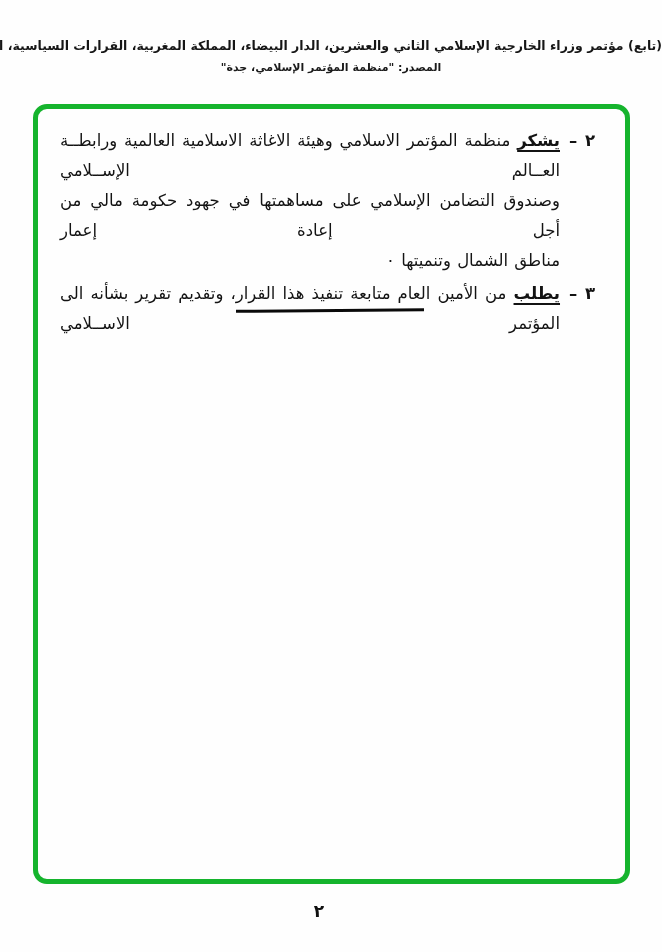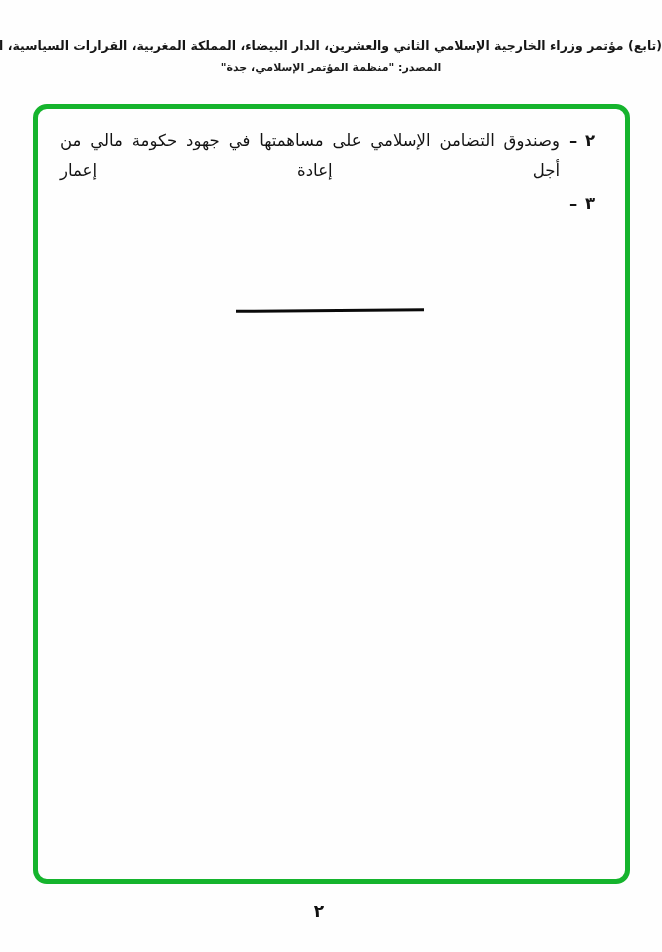--- a/index.html
+++ b/index.html
@@ -118,30 +118,33 @@
 
   <section class="green-box">
     <div class="content">
 
       <div class="res-item">
         <div class="res-num">
           <span>٢</span>
           <span>–</span>
         </div>
         <div class="res-text">
+          <div class="tline jl"><span class="kw">يشكر</span> <span>منظمة المؤتمر الاسلامي وهيئة الاغاثة الاسلامية العالمية ورابطــة العــالم الإســلامي</span></div>
           <div class="tline jl">وصندوق التضامن الإسلامي على مساهمتها في جهود حكومة مالي من أجل إعادة إعمار</div>
+          <div class="tline">مناطق الشمال وتنميتها ٠</div>
         </div>
       </div>
 
       <div class="res-item">
         <div class="res-num">
           <span>٣</span>
           <span>–</span>
         </div>
         <div class="res-text">
+          <div class="tline jl"><span class="kw">يطلب</span> <span>من الأمين العام متابعة تنفيذ هذا القرار، وتقديم تقرير بشأنه الى المؤتمر الاســلامي</span></div>
         </div>
       </div>
 
     </div>
   </section>
 
   <div class="divider"></div>
 
   <footer class="page-number">٢</footer>
 

